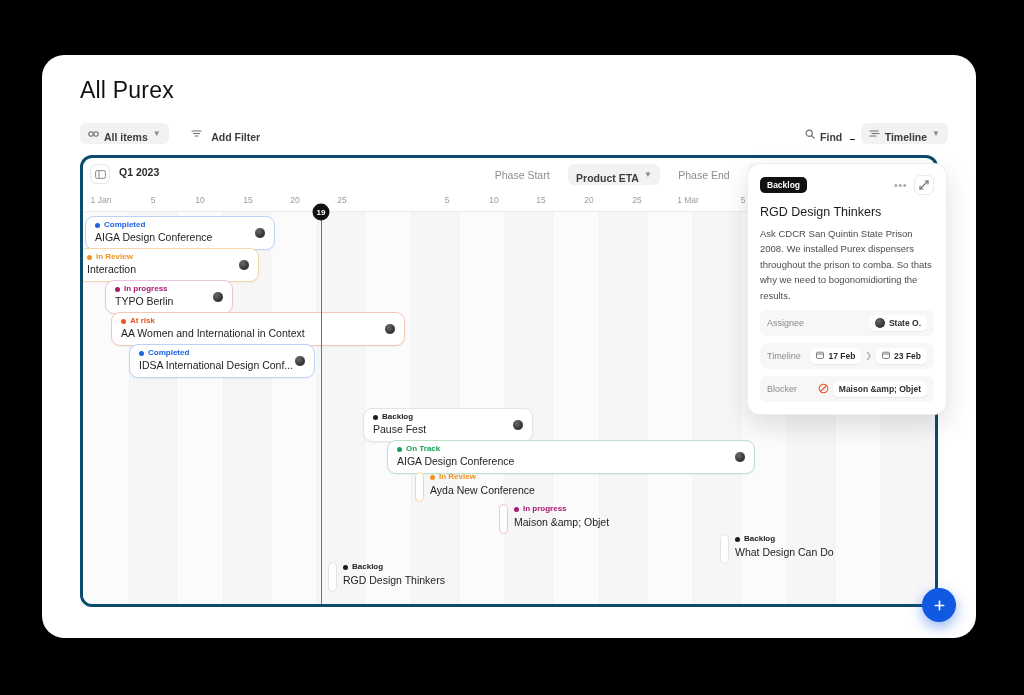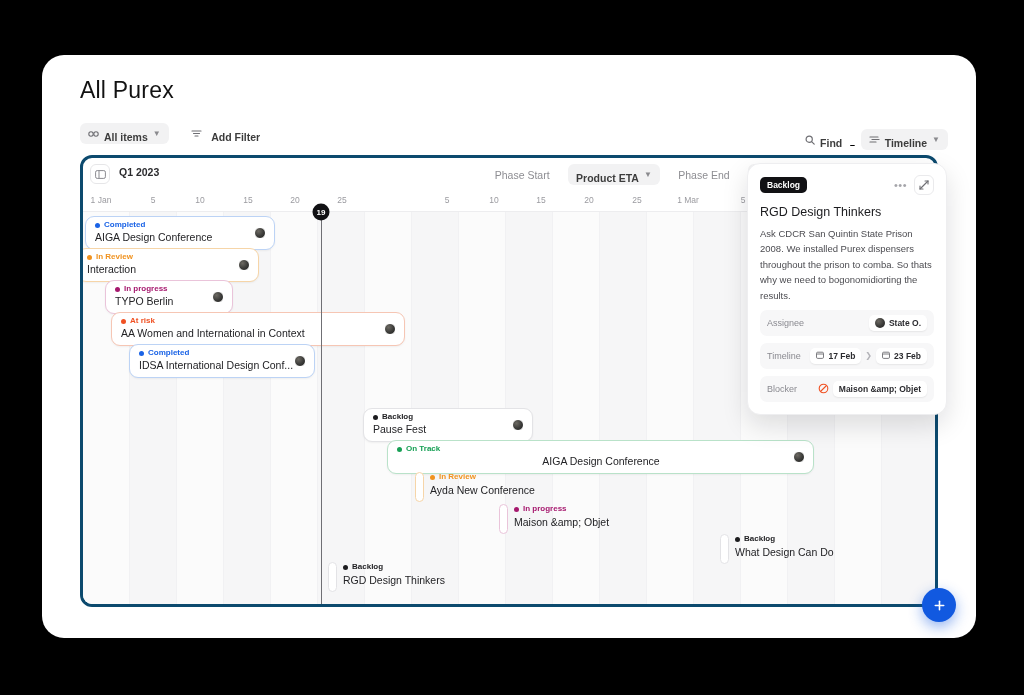--- a/index.html
+++ b/index.html
@@ -37,21 +37,21 @@
     height: 21px; padding: 0 8px;
     border-radius: 6px;
     font-size: 10.5px; font-weight: 700; color: #3c3c3c;
     background: #f2f2f3;
     vertical-align: middle;
   }
   .chip.plain { background: transparent; }
   .chip .lbl { line-height: 1; margin-top: 8px; }
   .chip .cv { font-size: 8px; color: #8a8a8e; }
   .ico { display: inline-block; line-height: 0; }
-  .toolbar-right { position: absolute; right: 0; top: 6px; text-decoration: underline; }
+  .toolbar-right { position: absolute; right: 0; top: 0; text-decoration: underline; }
   .toolbar-right .chip { margin-left: 6px; }
 
   
   .tl-panel {
     position: absolute; left: 38px; top: 100px;
     width: 858px; height: 452px;
     background: #ffffff;
     border: 3px solid #0c4a6e;
     border-radius: 12px;
     overflow: hidden;
@@ -385,21 +385,21 @@
           <div class="av"></div>
         </div>
         <div class="bar" style="left: 280px; top: 196px; width: 170px; border-color: rgb(227, 227, 230);">
           <div class="st">
             <span class="dot" style="background:#1c1c1f"></span>
             <span style="color:#1c1c1f">Backlog</span>
           </div>
           <div class="nm">Pause Fest</div>
           <div class="av"></div>
         </div>
-        <div class="bar" style="left: 304px; top: 228px; width: 427px; border-color: rgb(185, 226, 201); text-align: center;">
+        <div class="bar" style="left: 304px; top: 228px; width: 368px; border-color: rgb(185, 226, 201);">
           <div class="st">
             <span class="dot" style="background:#17a055"></span>
             <span style="color:#17a055">On Track</span>
           </div>
           <div class="nm">AIGA Design Conference</div>
           <div class="av"></div>
         </div>
         <div class="pill-row" style="left: 332px; top: 260px;">
           <div class="pill" style="border-color:#f6d5a8"></div>
           <div class="pill-txt">

